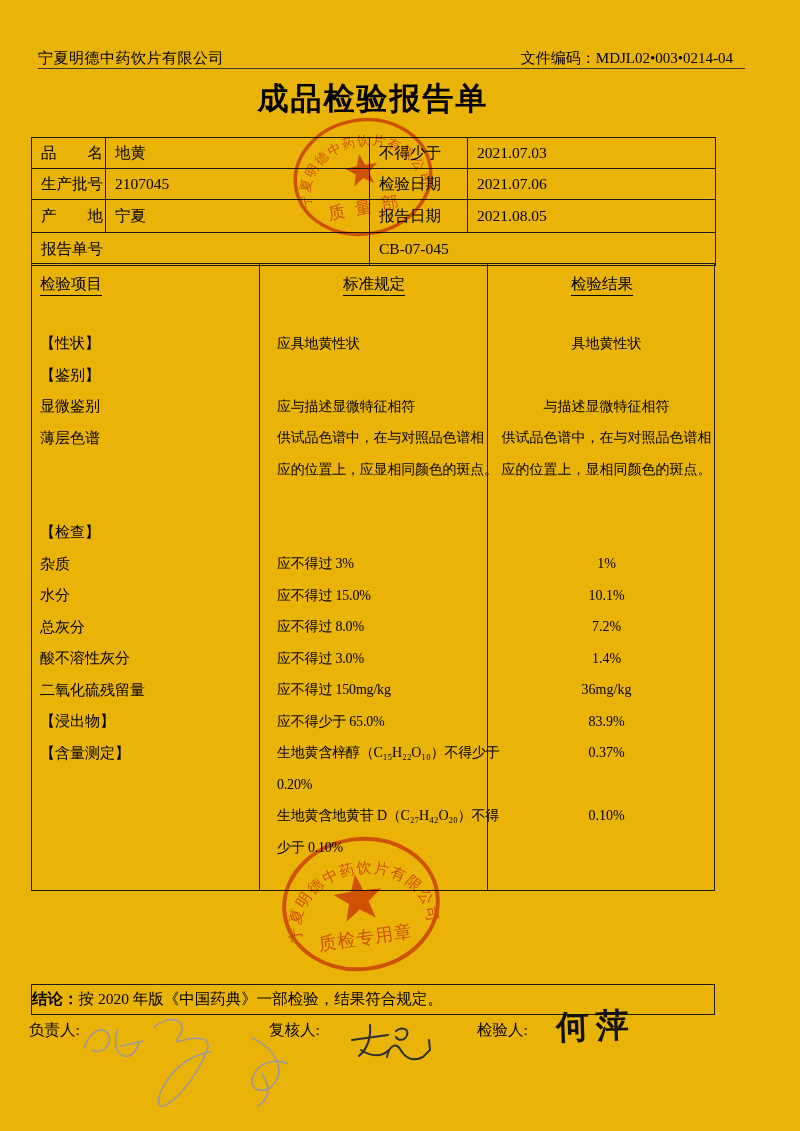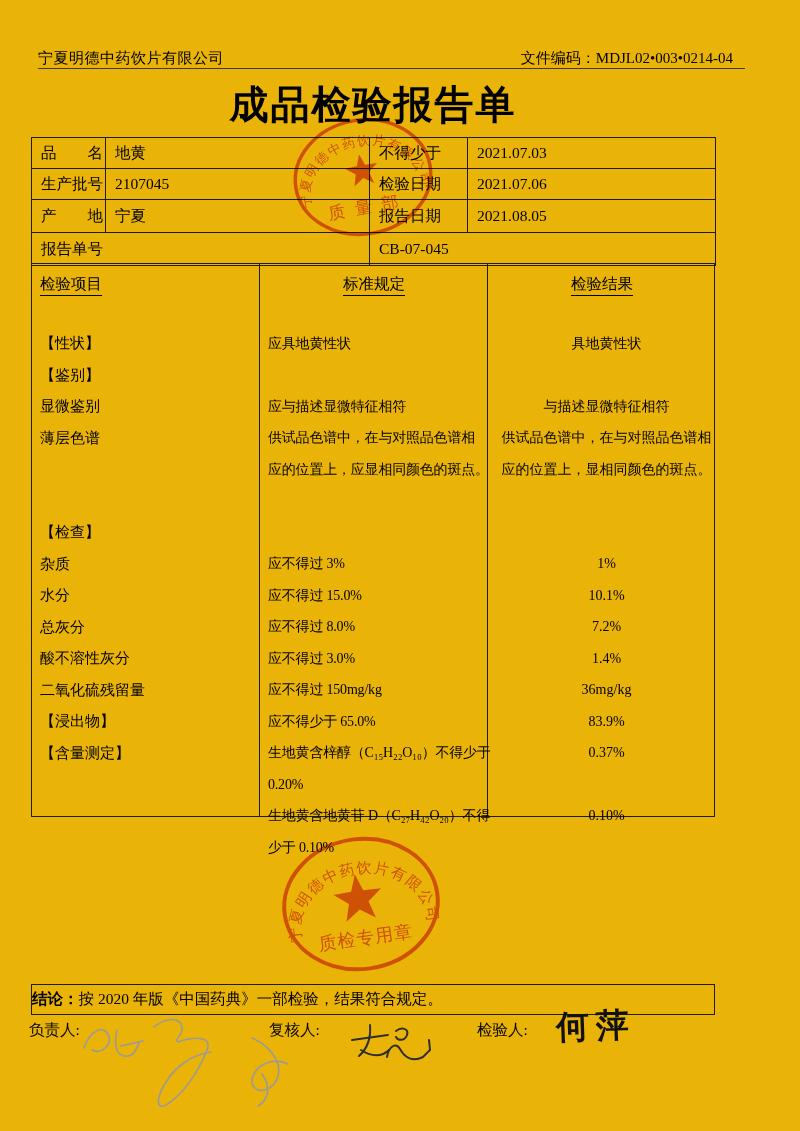--- a/index.html
+++ b/index.html
@@ -7,48 +7,48 @@
     position:relative; width:800px; height:1131px; background:#eab308;
     font-family:"Liberation Serif","DejaVu Serif",serif; color:#000;
     overflow:hidden;
   }
   
   .hdr-left  { position:absolute; left:38px;  top:49px; font-size:15px; letter-spacing:0.5px; }
   .hdr-right { position:absolute; right:67px; top:49px; font-size:15px; }
   .hdr-rule  { position:absolute; left:38px; top:68px; width:707px; height:1px; background:#3a3a3a; }
   .doc-title {
     position:absolute; left:31px; top:78px; width:684px; text-align:center;
-    font-size:39px; font-weight:bold; letter-spacing:2px;
+    font-size:31px; font-weight:bold; letter-spacing:2px;
   }
   
   .info-table {
     position:absolute; left:31px; top:137px; width:684px;
     border-collapse:collapse; table-layout:fixed; font-size:15.5px;
   }
   .info-table td { border:1px solid #1c1c1c; padding:0 0 0 9px; height:30px; }
   .info-table tr.r3 td { height:32px; }
   .lbl-just { display:inline-block; }
   
   .main-table {
-    position:absolute; left:31px; top:263px; width:684px; height:554px;
+    position:absolute; left:31px; top:263px; width:684px; height:628px;
     border:1px solid #1c1c1c; box-sizing:border-box;
   }
   .vdiv { position:absolute; top:0; bottom:0; width:1px; background:#1c1c1c; }
   .vdiv1 { left:227px; } .vdiv2 { left:455px; }
   .mt-header { position:absolute; top:0; left:0; width:100%; height:62px; }
   .mt-h { position:absolute; top:10px; font-size:15.5px; }
   .mt-h span { border-bottom:1px solid #000; padding-bottom:3px; }
   .mt-h0 { left:8px; }
   .mt-h1 { left:228px; width:228px; text-align:center; }
   .mt-h2 { left:456px; width:228px; text-align:center; }
   .mt-rows { position:absolute; top:64px; left:0; width:684px; }
   .mrow { display:flex; height:31.5px; align-items:center; }
   .mcell { box-sizing:border-box; white-space:nowrap; overflow:visible; }
   .mcell-0 { width:227px; padding-left:8px;  font-size:15px; }
-  .mcell-1 { width:228px; padding-left:9px;  font-size:14px; letter-spacing:-0.2px; }
+  .mcell-1 { width:228px; padding-left:18px;  font-size:14px; letter-spacing:-0.2px; }
   .mcell-2 { width:229px; padding-left:10px; font-size:14px;text-align:center; }
   
   .conclusion {
     position:absolute; left:31px; top:984px; width:684px; height:31px;
     border:1px solid #1c1c1c; box-sizing:border-box;
     display:flex; align-items:center; padding-left:0; font-size:15.5px;
   }
   .conclusion .c-lbl { font-weight:bold; }
   
   .sig-label { position:absolute; top:1020px; font-size:15.5px; }

